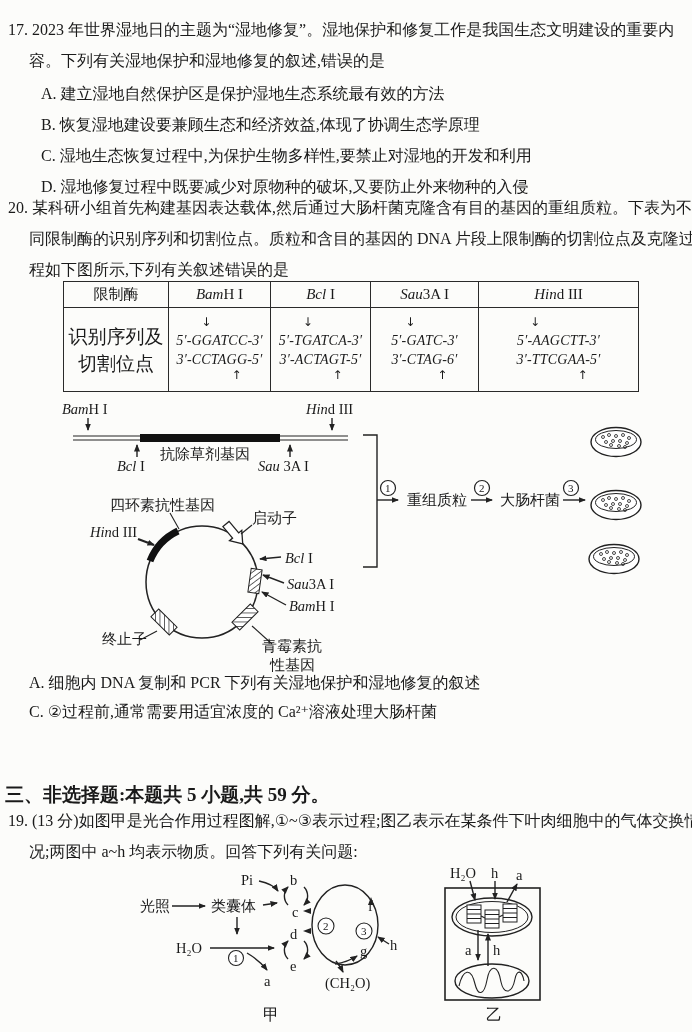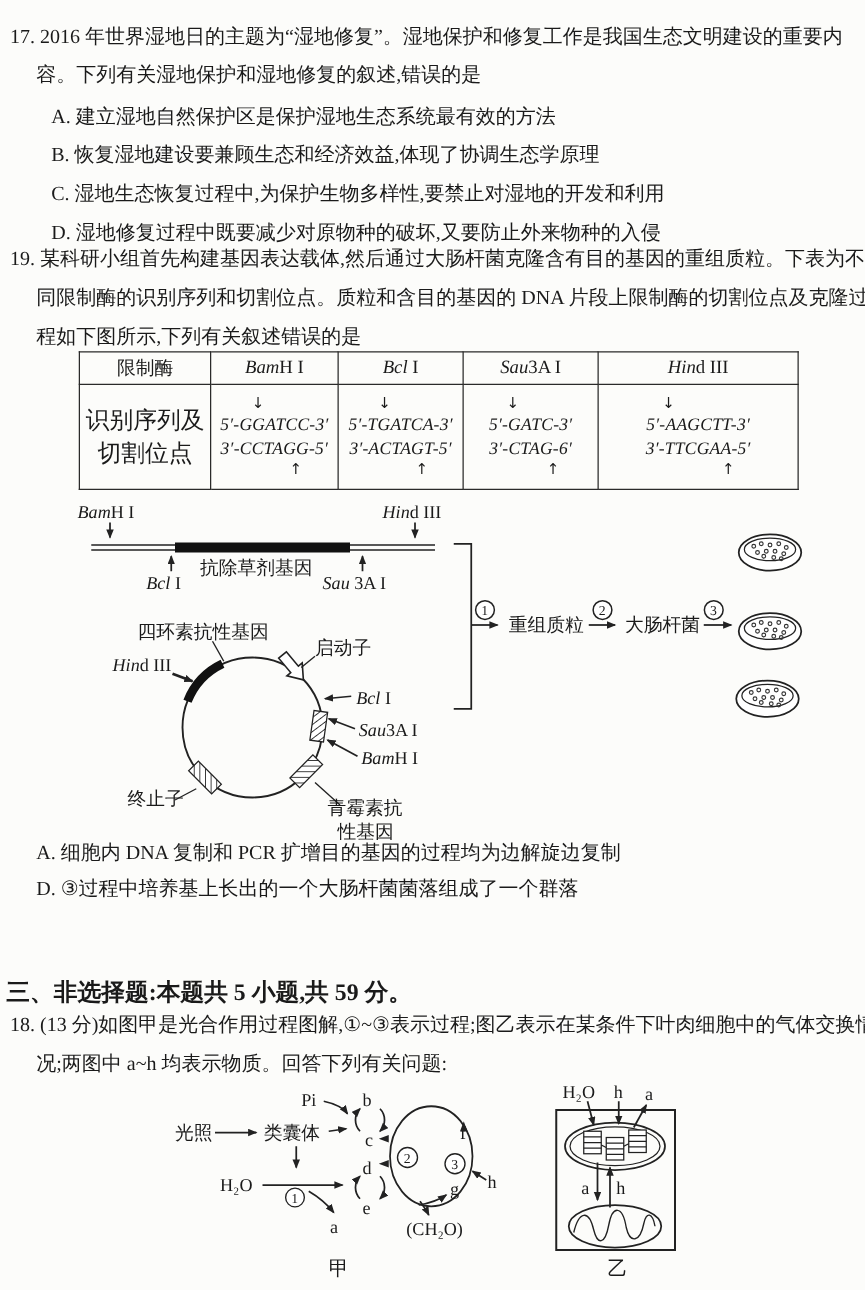--- a/index.html
+++ b/index.html
@@ -30,30 +30,30 @@
   svg text{font-size:14.5px;fill:#1a1a1a;}
   svg text.cn{font-size:15px;}
   svg text.num{font-size:11px;}
   svg text.cap{font-size:16px;}
   svg .ln{stroke:#222;stroke-width:1.4;fill:none;}
   svg .thin{stroke:#222;stroke-width:1.1;fill:none;}
 </style>
 </head>
 <body>
 
-<div class="abs stem" style="top:14px;left:8px;width:676px;"><span>17.</span> <span>2016 年世界湿地日的主题为“湿地修复”。湿地保护和修复工作是我国生态文明建设的重要内容。下列有关湿地保护和湿地修复的叙述,错误的是</span></div>
+<div class="abs stem" style="top:14px;left:8px;width:676px;"><span>17.</span> <span>2023 年世界湿地日的主题为“湿地修复”。湿地保护和修复工作是我国生态文明建设的重要内容。下列有关湿地保护和湿地修复的叙述,错误的是</span></div>
 
 <div class="abs opts lh31" style="top:78px;left:20px;width:676px;">
   <div>A. 建立湿地自然保护区是保护湿地生态系统最有效的方法</div>
   <div>B. 恢复湿地建设要兼顾生态和经济效益,体现了协调生态学原理</div>
   <div>C. 湿地生态恢复过程中,为保护生物多样性,要禁止对湿地的开发和利用</div>
   <div>D. 湿地修复过程中既要减少对原物种的破坏,又要防止外来物种的入侵</div>
 </div>
 
-<div class="abs stem" style="top:192px;left:8px;width:676px;"><span>19.</span> <span>某科研小组首先构建基因表达载体,然后通过大肠杆菌克隆含有目的基因的重组质粒。下表为不同限制酶的识别序列和切割位点。质粒和含目的基因的 DNA 片段上限制酶的切割位点及克隆过程如下图所示,下列有关叙述错误的是</span></div>
+<div class="abs stem" style="top:192px;left:8px;width:676px;"><span>20.</span> <span>某科研小组首先构建基因表达载体,然后通过大肠杆菌克隆含有目的基因的重组质粒。下表为不同限制酶的识别序列和切割位点。质粒和含目的基因的 DNA 片段上限制酶的切割位点及克隆过程如下图所示,下列有关叙述错误的是</span></div>
 
 <table id="etable" class="abs" style="top:281px;left:63px;">
   <colgroup>
       <col style="width:105px">
       <col style="width:102px">
       <col style="width:100px">
       <col style="width:108px">
       <col style="width:160px">
     </colgroup>
   <tbody>
@@ -186,27 +186,27 @@
     <circle cx="571" cy="95" r="7.5" fill="#fff" stroke="#222" stroke-width="1.2"></circle>
     <text class="num" x="568" y="99">3</text>
     <line class="ln" x1="563" y1="107" x2="585" y2="107" marker-end="url(#m1)"></line>
     <use href="#dish" x="616" y="49"></use>
     <use href="#dish" x="616" y="112"></use>
     <use href="#dish" x="614" y="166"></use>
   </g>
 </svg>
 
 <div class="abs opts lh29" style="top:668px;left:8px;width:676px;">
-  <div>A. 细胞内 DNA 复制和 PCR 扩增目的基因的过程均为边解旋边复制</div>
-  <div>D. ③过程中培养基上长出的一个大肠杆菌菌落组成了一个群落</div>
+  <div>A. 细胞内 DNA 复制和 PCR 下列有关湿地保护和湿地修复的叙述</div>
+  <div>C. ②过程前,通常需要用适宜浓度的 Ca²⁺溶液处理大肠杆菌</div>
 </div>
 
 <div id="sec3" class="abs" style="top:779px;left:5px;width:680px;">三、非选择题:本题共 5 小题,共 59 分。</div>
 
-<div class="abs stem" style="top:805px;left:8px;width:676px;"><span>18.</span> <span>(13 分)如图甲是光合作用过程图解,①~③表示过程;图乙表示在某条件下叶肉细胞中的气体交换情况;两图中 a~h 均表示物质。回答下列有关问题:</span></div>
+<div class="abs stem" style="top:805px;left:8px;width:676px;"><span>19.</span> <span>(13 分)如图甲是光合作用过程图解,①~③表示过程;图乙表示在某条件下叶肉细胞中的气体交换情况;两图中 a~h 均表示物质。回答下列有关问题:</span></div>
 
 <svg class="abs" style="top:858px;left:128px;" width="292" height="174" viewBox="0 0 292 174">
   <defs>
     <marker id="m2" markerWidth="9" markerHeight="8" refX="6.5" refY="3" orient="auto" markerUnits="userSpaceOnUse">
       <path d="M0,0 L7.5,3 L0,6 Z" fill="#222"></path>
     </marker>
   </defs>
   <text x="113" y="27">Pi</text>
   <path class="ln" d="M131,23 Q145,26 150,33" marker-end="url(#m2)"></path>
   <text class="cn" x="12" y="53">光照</text>

